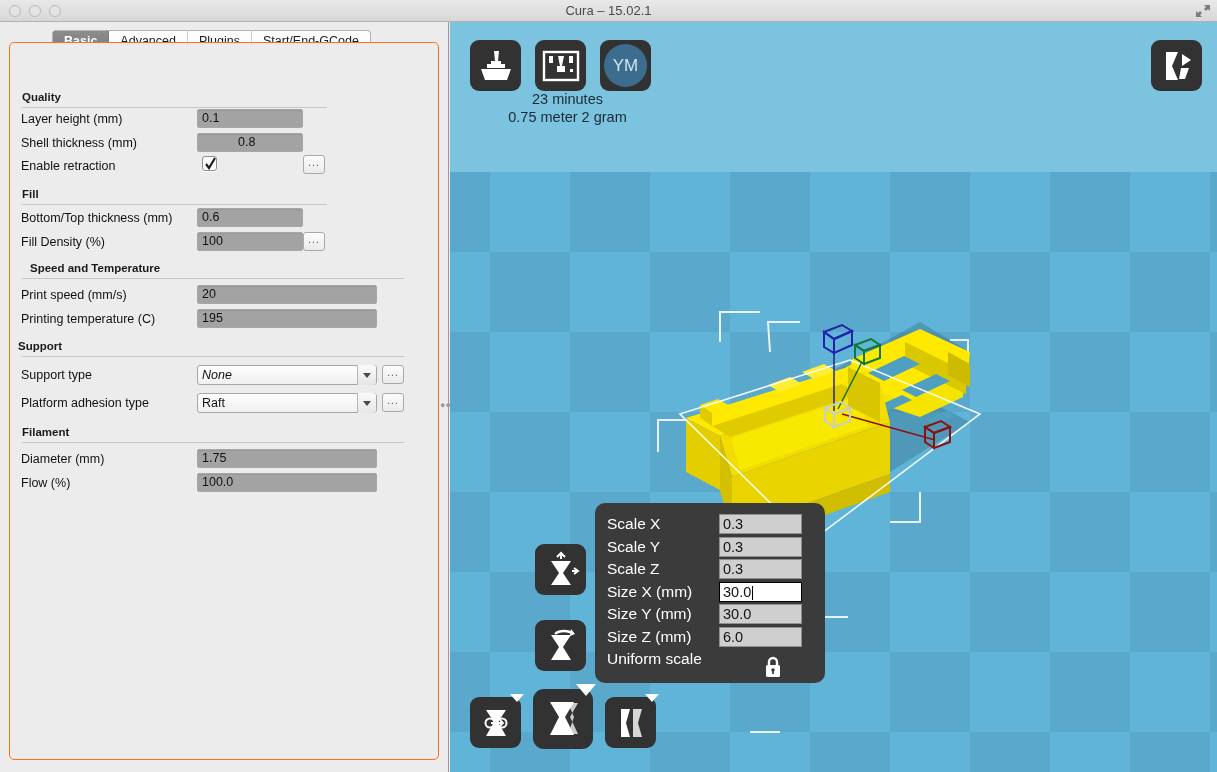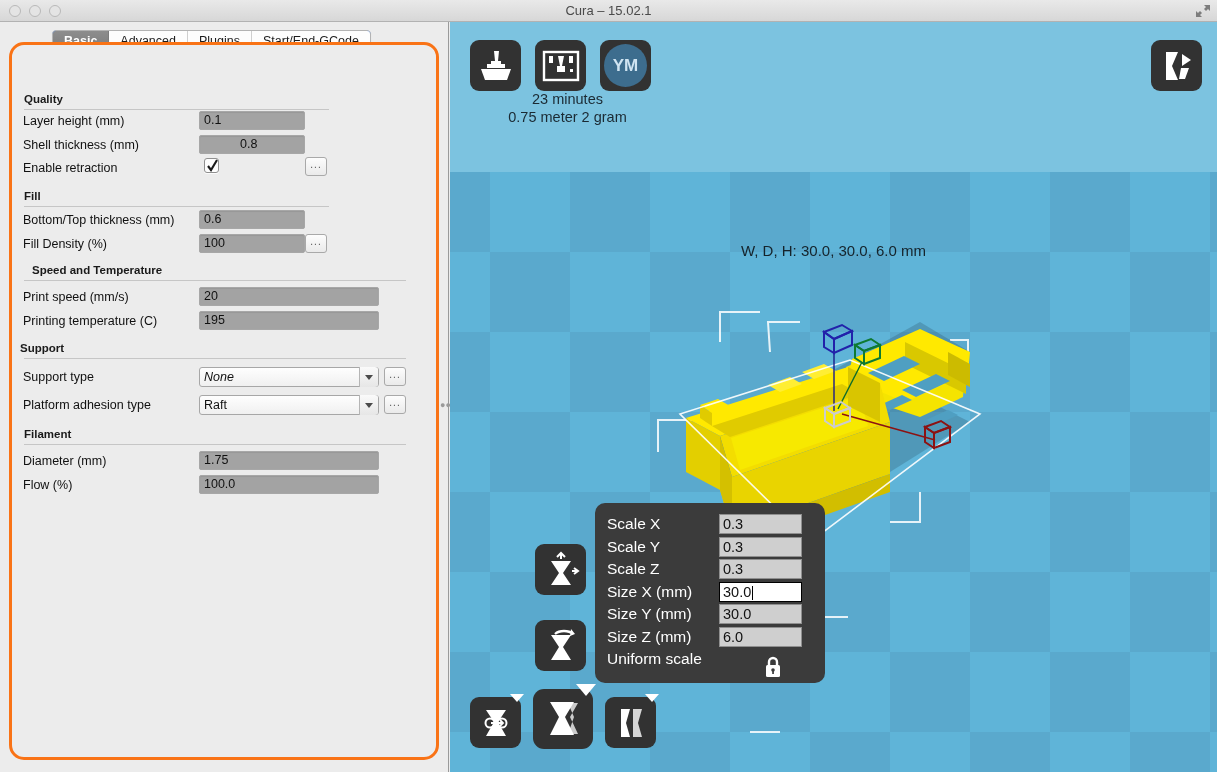--- a/index.html
+++ b/index.html
@@ -53,21 +53,21 @@
   }
   .tab:last-child { border-right: none; }
   .tab.selected {
     background: linear-gradient(to bottom,#8d8d8d 0%, #7c7c7c 100%);
     color: #ffffff; font-weight: bold; border-right-color: #7c7c7c;
   }
 
   .content-box {
     position: absolute; left: 9px; top: 20px; width: 430px; height: 718px;
     background: #ececec;
-    border: 3px solid #f97316; border-radius: 15px;
+    border: 1px solid #f97316; border-radius: 5px;
   }
 
   .group-head {
     position: absolute; font-size: 11.5px; font-weight: bold; color: #1a1a1a;
   }
   .group-rule {
     position: absolute; height: 1px; background: #c6c6c6;
   }
   .field-label {
     position: absolute; font-size: 12.5px; color: #111; white-space: nowrap;
@@ -153,21 +153,21 @@
     text-align: center; font-size: 14.5px; color: #1b2a33; line-height: 18px;
     font-weight: 500;
   }
   .ym {
     position: absolute; width: 51px; height: 51px;
     background: #323232; border-radius: 9px;
   }
   .ym .disc {
     position: absolute; left: 4px; top: 4px; width: 43px; height: 43px;
     border-radius: 50%; background: #3d6d8e;
-    color: #cfe4f2; font-size: 17px; font-weight: bold;
+    color: #cfe4f2; font-size: 17px; font-weight: normal;
     display: flex; align-items: center; justify-content: center;
     letter-spacing: 0px;
   }
 
   
   .scale-dialog {
     position: absolute; left: 145px; top: 481px;
     width: 230px; height: 180px;
     background: #3b3b3b; border-radius: 10px;
     padding: 10px 12px;
@@ -387,21 +387,20 @@
         <polygon points="475,405 475,420 484,426 484,411" fill="none" stroke="#8c1212" stroke-width="2"></polygon>
         <polygon points="484,411 484,426 500,420 500,405" fill="none" stroke="#8c1212" stroke-width="2"></polygon>
       </g>
       <g>
         <polygon points="375,386 391,380 400,386 384,392" fill="none" stroke="#cccccc" stroke-width="2"></polygon>
         <polygon points="375,386 375,399 384,405 384,392" fill="none" stroke="#cccccc" stroke-width="2"></polygon>
         <polygon points="384,392 384,405 400,399 400,386" fill="none" stroke="#cccccc" stroke-width="2"></polygon>
       </g>
     </svg>
 
-    <div class="dim-text">W, D, H: 30.0, 30.0, 6.0 mm</div>
 
     <div class="tool-icon" style="left:20px; top:18px; width:51px; height:51px;">
       <svg width="38" height="36" viewBox="0 0 38 36">
         <path d="M17 3 L22 3 L21 13 L24 13 L24 19 L14 19 L14 13 L18 13 Z" fill="#fff"></path>
         <path d="M4 21 L34 21 L30 32 L8 32 Z" fill="#fff"></path>
         <rect x="10" y="16" width="18" height="4" fill="#fff"></rect>
       </svg>
     </div>
     <div class="tool-icon" style="left:85px; top:18px; width:51px; height:51px;">
       <svg width="40" height="38" viewBox="0 0 40 38">

